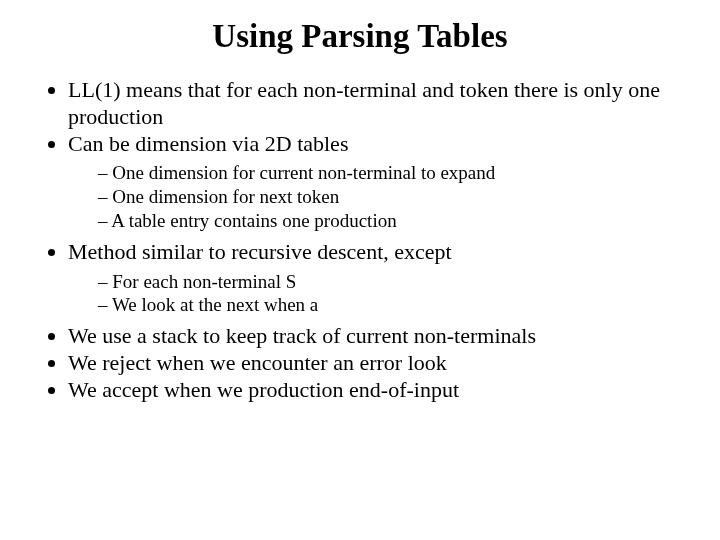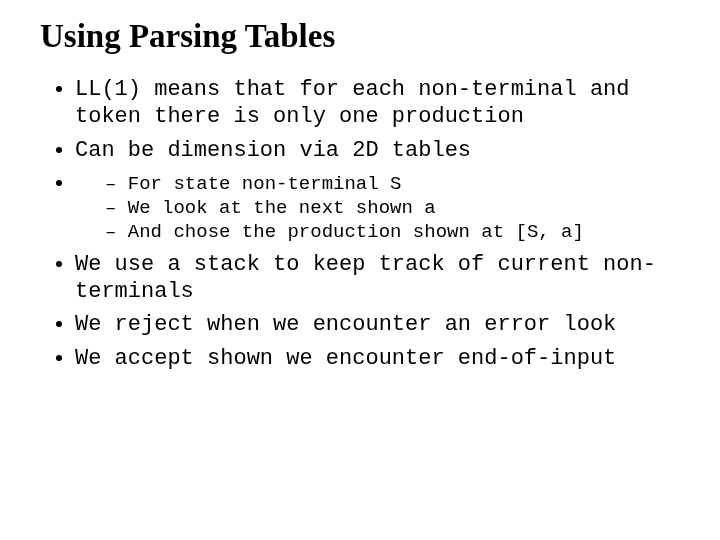--- a/index.html
+++ b/index.html
@@ -11,34 +11,34 @@
     font-family: "Times New Roman", Times, serif;
     color: #000000;
   }
   .slide {
     box-sizing: border-box;
     width: 720px;
     height: 540px;
     padding: 18px 40px 0 40px;
   }
   .title {
+    text-align: center;
     font-weight: bold;
     font-size: 33px;
     margin: 0 0 22px 0;
   }
   ul.lvl1 {
     margin: 0;
     padding-left: 28px;
     list-style: disc;
   }
   ul.lvl1 > li {
     font-size: 22px;
     line-height: 1.22;
-    margin: 7px;
-    font-family: Liberation Mono, monospace;
+    margin: 0;
   }
   ul.lvl2 {
     margin: 4px 0 6px 0;
     padding-left: 30px;
     list-style: none;
   }
   ul.lvl2 > li {
     font-size: 19px;
     line-height: 1.25;
     margin: 0;
@@ -50,25 +50,30 @@
 </head>
 <body>
 
 <div class="slide">
   <h1 class="title">Using Parsing Tables</h1>
 
   <ul class="lvl1">
     <li>LL(1) means that for each non-terminal and token there is only one production</li>
     <li>
       <span>Can be dimension via 2D tables</span>
+      <ul class="lvl2">
+        <li>One dimension for current non-terminal to expand</li>
+        <li>One dimension for next token</li>
+        <li>A table entry contains  one production</li>
+      </ul>
     </li>
     <li>
+      <span>Method similar to recursive descent, except</span>
       <ul class="lvl2">
-        <li>For state non-terminal S</li>
-        <li>We look at the next shown a</li>
-        <li>And chose the production shown at [S, a]</li>
+        <li>For each non-terminal S</li>
+        <li>We look at the next when a</li>
       </ul>
     </li>
     <li>We use a stack to keep track of current non-terminals</li>
     <li>We reject when we encounter an error look</li>
-    <li>We accept shown we encounter end-of-input</li>
+    <li>We accept when we production end-of-input</li>
   </ul>
 </div>
 
 </body></html>

